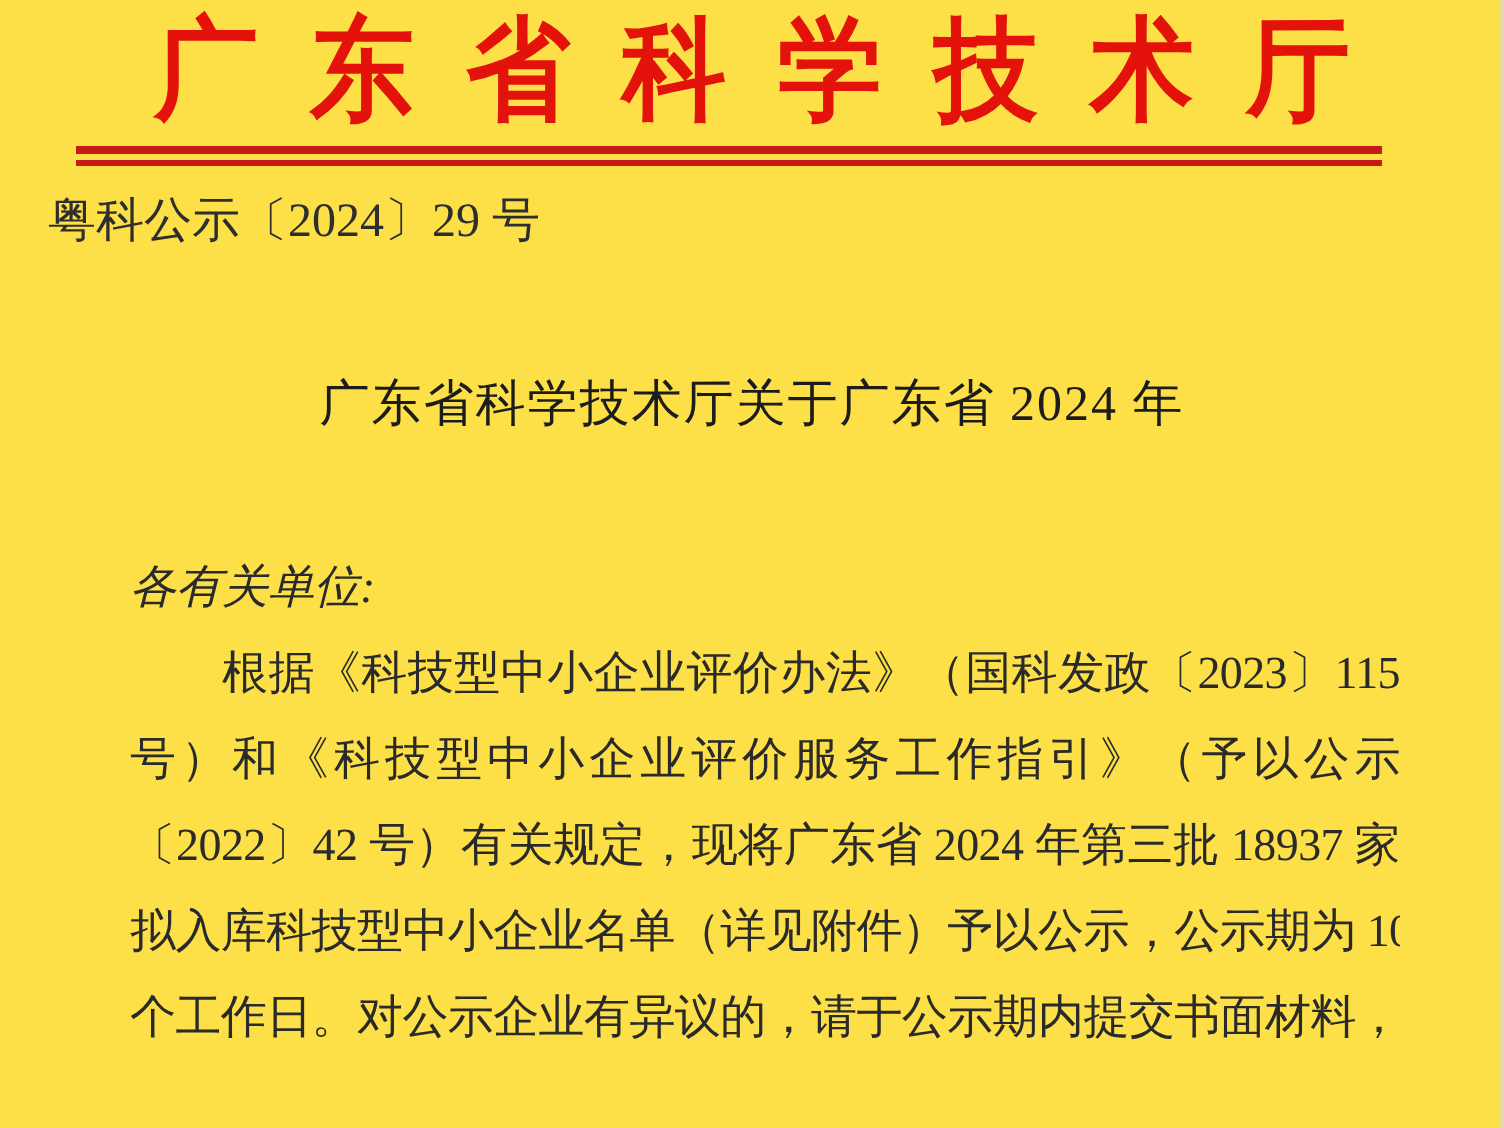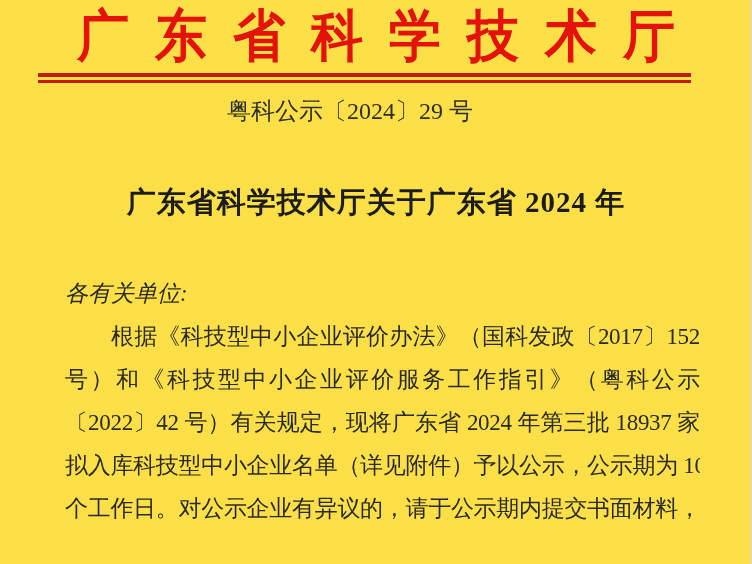--- a/index.html
+++ b/index.html
@@ -42,33 +42,34 @@
     margin: 5px 0 0 38px;
     width: 653px;
     height: 10px;
     border-top: 4px solid #c41a18;
     border-bottom: 3px solid #c41a18;
   }
 
   .doc-number {
     margin-top: 12px;
     padding-right: 52px;
-    text-align: center;
+    text-align: left;
     font-size: 24px;
     line-height: 32px;
     color: #2e2e2e;
+    margin-left: 24px;
   }
 
   
   .notice-title {
     margin-top: 48px;
     text-align: center;
-    font-weight: bold;
+    font-weight: normal;
     color: #1c1c1c;
-    font-size: 29px;
+    font-size: 25px;
     line-height: 55px;
     letter-spacing: 1px;
   }
 
   
   .body-block {
     margin: 42px 52px 0 65px;
     font-size: 23px;
     line-height: 43px;
     color: #2a2a2a;
@@ -100,20 +101,20 @@
     <div class="doc-number">粤科公示〔2024〕29 号</div>
   </div>
 
   <div class="notice-title">
     <div>广东省科学技术厅关于广东省 2024 年</div>
   </div>
 
   <div class="body-block">
     <div class="salutation">各有关单位:</div>
 
-    <div class="para-line indent">根据《科技型中小企业评价办法》（国科发政〔2017〕152</div>
-    <div class="para-line">号）和《科技型中小企业评价服务工作指引》（粤科公示</div>
+    <div class="para-line indent">根据《科技型中小企业评价办法》（国科发政〔2023〕115</div>
+    <div class="para-line">号）和《科技型中小企业评价服务工作指引》（予以公示</div>
     <div class="para-line">〔2022〕42 号）有关规定，现将广东省 2024 年第三批 18937 家</div>
     <div class="para-line">拟入库科技型中小企业名单（详见附件）予以公示，公示期为 10</div>
     <div class="para-line">个工作日。对公示企业有异议的，请于公示期内提交书面材料，</div>
   </div>
 
 </div>
 
 </body></html>

